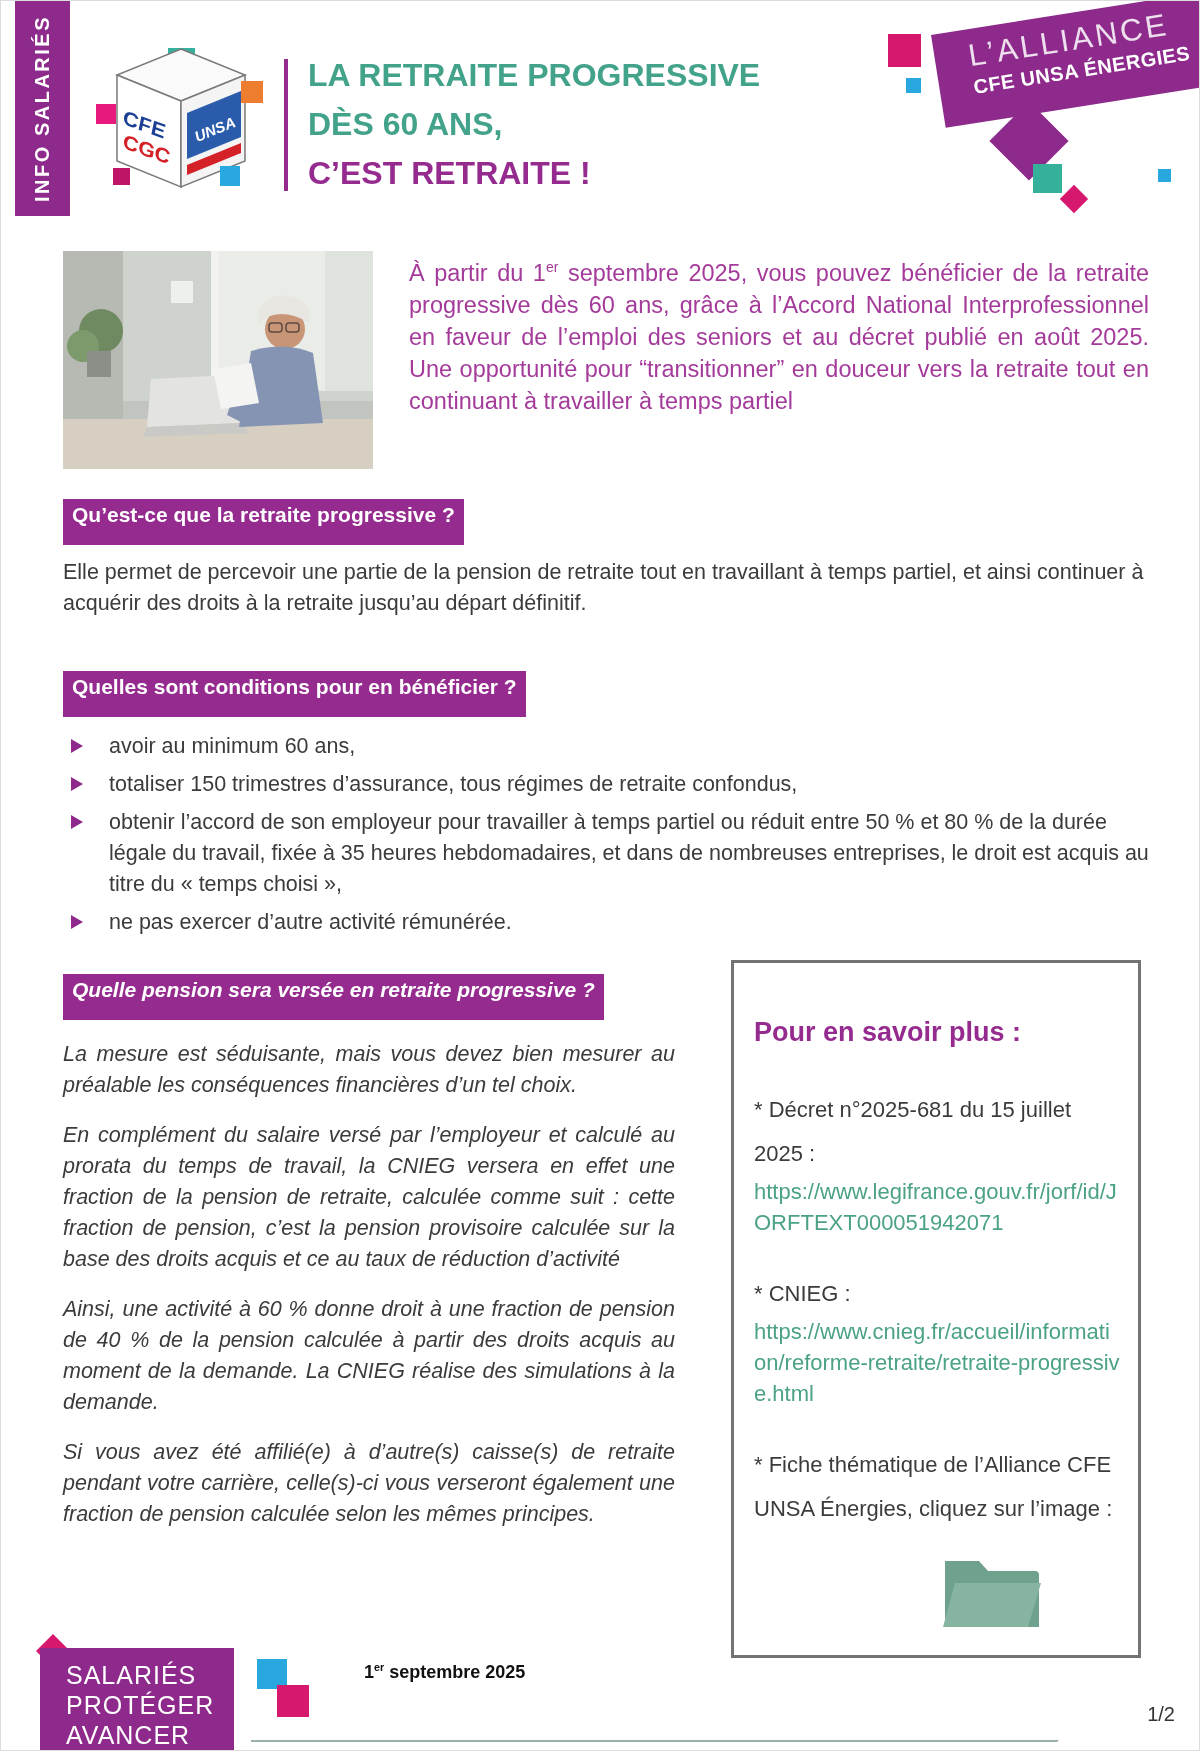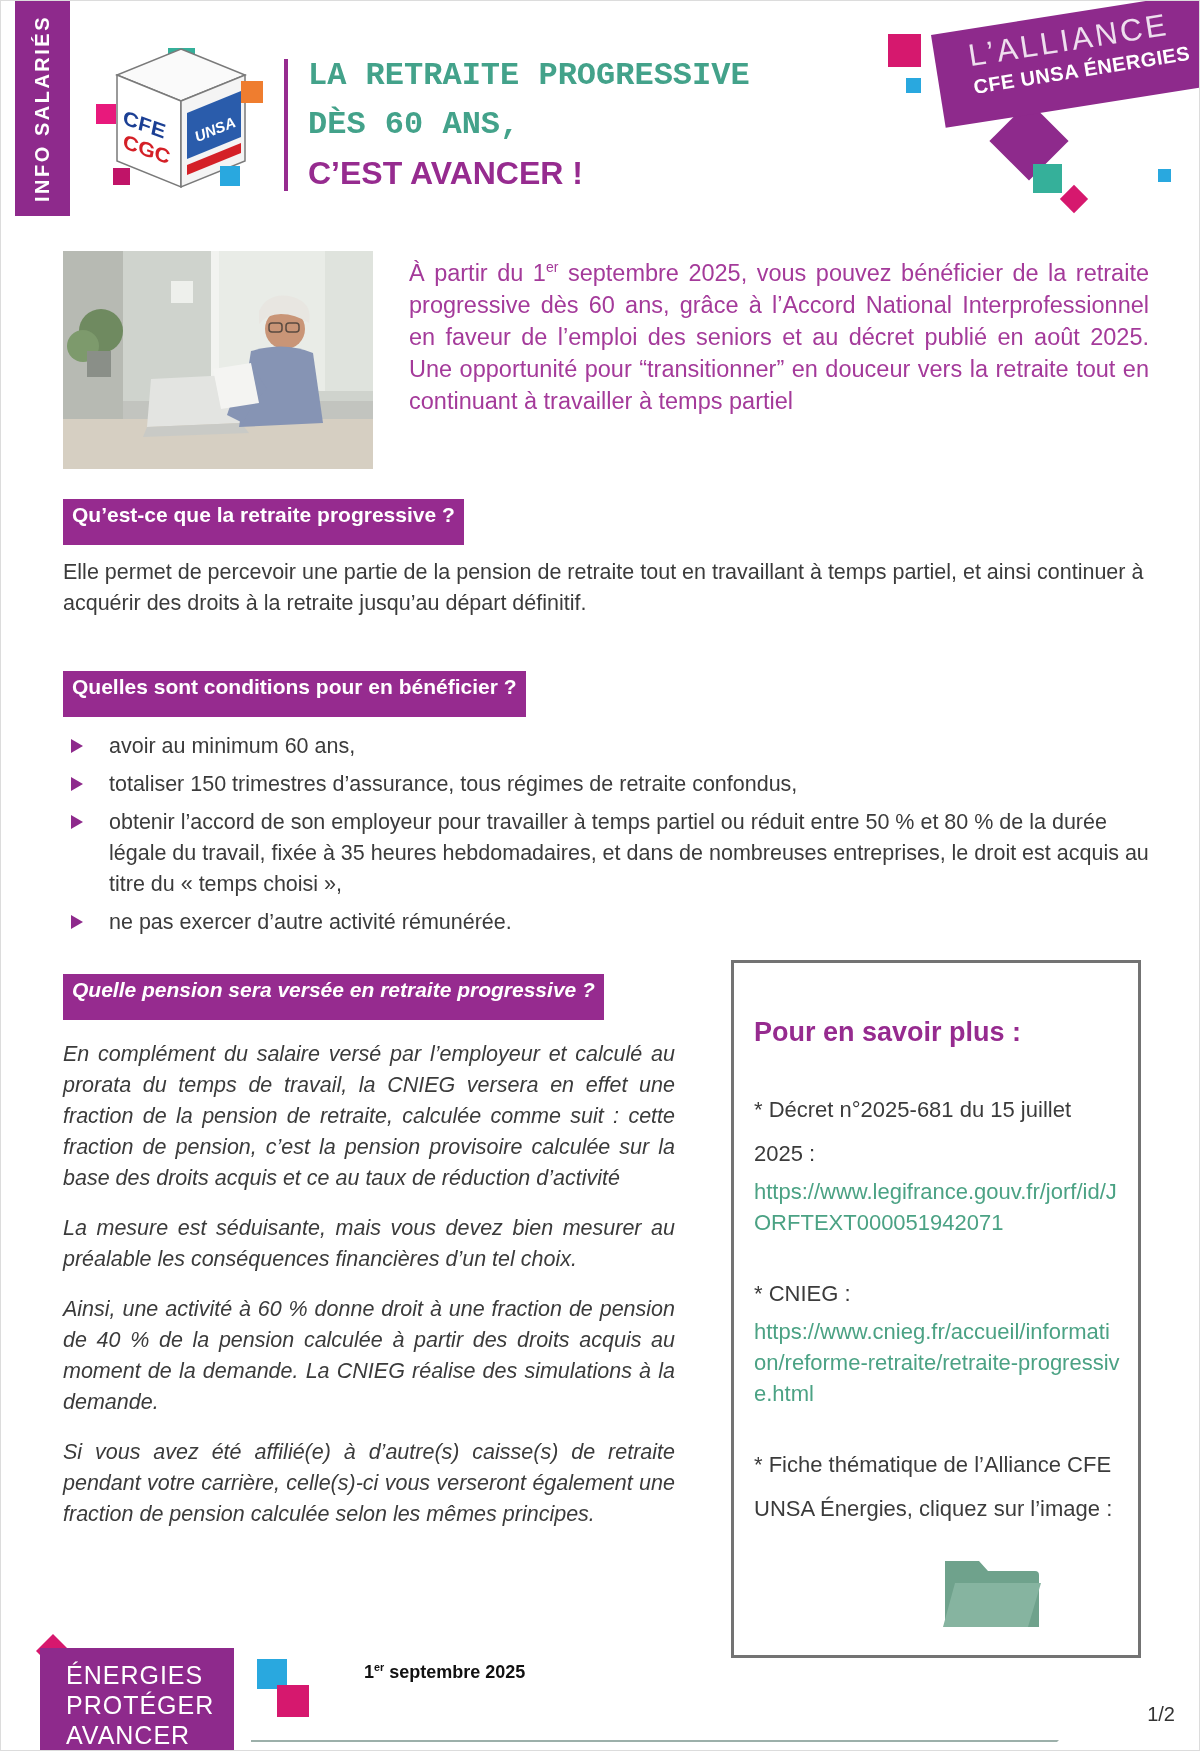--- a/index.html
+++ b/index.html
@@ -11,21 +11,21 @@
   
   .info-tab { position:absolute; left:14px; top:0; width:55px; height:215px;
               background:#8e2a8c; display:flex; align-items:center; justify-content:center; }
   .info-tab span { writing-mode:vertical-rl; transform:rotate(180deg); color:#fff;
                    font-weight:bold; font-size:20px; letter-spacing:2.5px; white-space:nowrap; }
 
   
   .cube-logo { position:absolute; left:92px; top:34px; width:180px; height:195px; }
   .title-divider { position:absolute; left:283px; top:58px; width:4px; height:132px; background:#962b8f; }
   .doc-title { position:absolute; left:307px; top:50px; font-weight:bold; font-size:32px; line-height:49px; }
-  .t-teal { color:#43a28a;font-family:Liberation Mono, monospace; }
+  .t-teal { color:#43a28a; }
   .t-purple { color:#962b8f; }
 
   .alliance { position:absolute; left:860px; top:0; width:340px; height:235px; }
   .alliance .ribbon { position:absolute; left:70px; top:34px; width:300px; height:94px;
                       background:#8e2a8c; transform:rotate(-9deg); transform-origin:left top;
                       padding:10px 0 0 34px; z-index:2; }
   .al1 { color:rgba(255,255,255,0.85); font-size:31px; letter-spacing:3px; line-height:34px; }
   .al2 { color:#ffffff; font-weight:bold; font-size:20px; letter-spacing:0.5px; line-height:28px; }
   .ribbon-tail { position:absolute; left:140px; top:112px; width:56px; height:56px;
                  background:#8e2a8c; transform:rotate(45deg); z-index:1; }
@@ -108,21 +108,21 @@
       <rect x="148" y="46" width="22" height="22" fill="#ef7d2f"></rect>
       <rect x="127" y="131" width="20" height="20" fill="#29a8df"></rect>
     </svg>
   </div>
 
   <div class="title-divider"></div>
 
   <div class="doc-title">
     <div class="t-teal">LA RETRAITE PROGRESSIVE</div>
     <div class="t-teal">DÈS 60 ANS,</div>
-    <div class="t-purple">C’EST AVANCER !</div>
+    <div class="t-purple">C’EST RETRAITE !</div>
   </div>
 
   <div class="alliance">
     <div class="sq a-pink"></div>
     <div class="sq a-blue"></div>
     <div class="ribbon-tail"></div>
     <div class="ribbon">
       <div class="al1">L’ALLIANCE</div>
       <div class="al2">CFE UNSA ÉNERGIES</div>
     </div>
@@ -174,22 +174,22 @@
       <li><span class="tri"></span><span>totaliser 150 trimestres d’assurance, tous régimes de retraite confondus,</span></li>
       <li><span class="tri"></span><span>obtenir l’accord de son employeur pour travailler à temps partiel ou réduit entre 50 % et 80 % de la durée légale du travail, fixée à 35 heures hebdomadaires, et dans de nombreuses entreprises, le droit est acquis au titre du « temps choisi »,</span></li>
       <li><span class="tri"></span><span>ne pas exercer d’autre activité rémunérée.</span></li>
     </ul>
 
     <div class="cols">
       <div class="leftcol">
         <div>
           <div class="sec-h">Quelle pension sera versée en retraite progressive ?</div>
         </div>
+        <p>La mesure est séduisante, mais vous devez bien mesurer au préalable les conséquences financières d’un tel choix.</p>
         <p>En complément du salaire versé par l’employeur et calculé au prorata du temps de travail, la CNIEG versera en effet une fraction de la pension de retraite, calculée comme suit : cette fraction de pension, c’est la pension provisoire calculée sur la base des droits acquis et ce au taux de réduction d’activité</p>
-        <p>La mesure est séduisante, mais vous devez bien mesurer au préalable les conséquences financières d’un tel choix.</p>
         <p>Ainsi, une activité à 60 % donne droit à une fraction de pension de 40 % de la pension calculée à partir des droits acquis au moment de la demande. La CNIEG réalise des simulations à la demande.</p>
         <p>Si vous avez été affilié(e) à d’autre(s) caisse(s) de retraite pendant votre carrière, celle(s)-ci vous verseront également une fraction de pension calculée selon les mêmes principes.</p>
       </div>
 
       <aside class="infobox">
         <div class="ib-title">Pour en savoir plus :</div>
         <p class="ib-label">* Décret n°2025-681 du 15 juillet 2025 :</p>
         <a class="ib-link">https://www.legifrance.gouv.fr/jorf/id/JORFTEXT000051942071</a>
         <p class="ib-label">* CNIEG :</p>
         <a class="ib-link">https://www.cnieg.fr/accueil/information/reforme-retraite/retraite-progressive.html</a>
@@ -199,21 +199,21 @@
             <path d="M6 12 h34 l9 10 h47 a4 4 0 0 1 4 4 v52 h-94 z" fill="#6fa28c"></path>
             <path d="M16 34 h86 l-13 44 h-85 z" fill="#86b4a0"></path>
           </svg>
         </div>
       </aside>
     </div>
   </div>
 
   <div class="sq f-pinkd"></div>
   <div class="slogan">
-    <div>ÉNERGIES</div>
+    <div>SALARIÉS</div>
     <div>PROTÉGER</div>
     <div>AVANCER</div>
   </div>
   <div class="sq f-blue"></div>
   <div class="sq f-pink"></div>
 
   <div class="date"><span>1</span><sup>er</sup><span> septembre 2025</span></div>
 
   <div class="bottom-line"></div>
   <div class="curl"></div>

